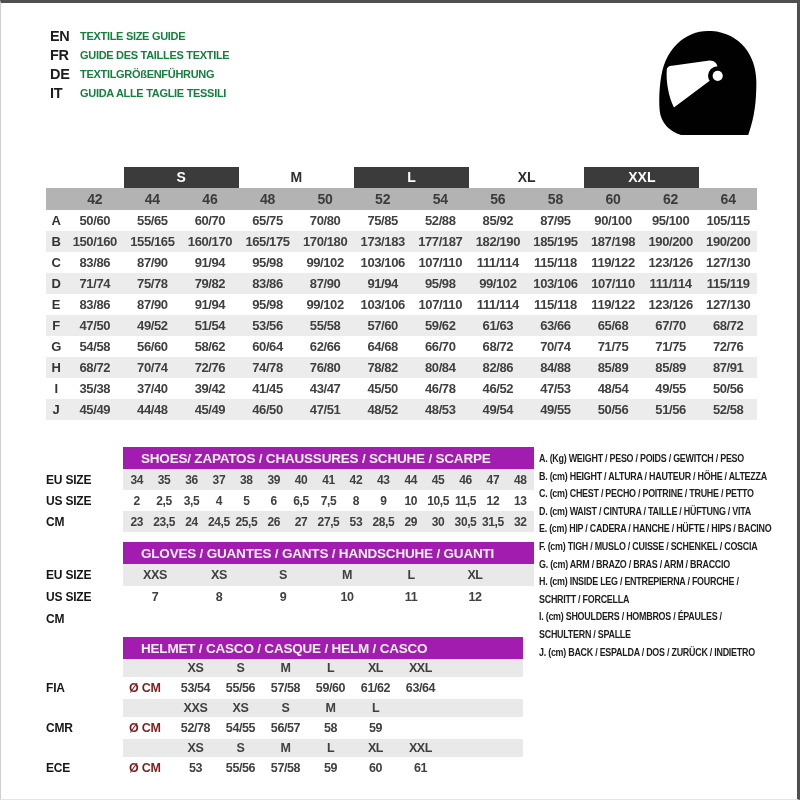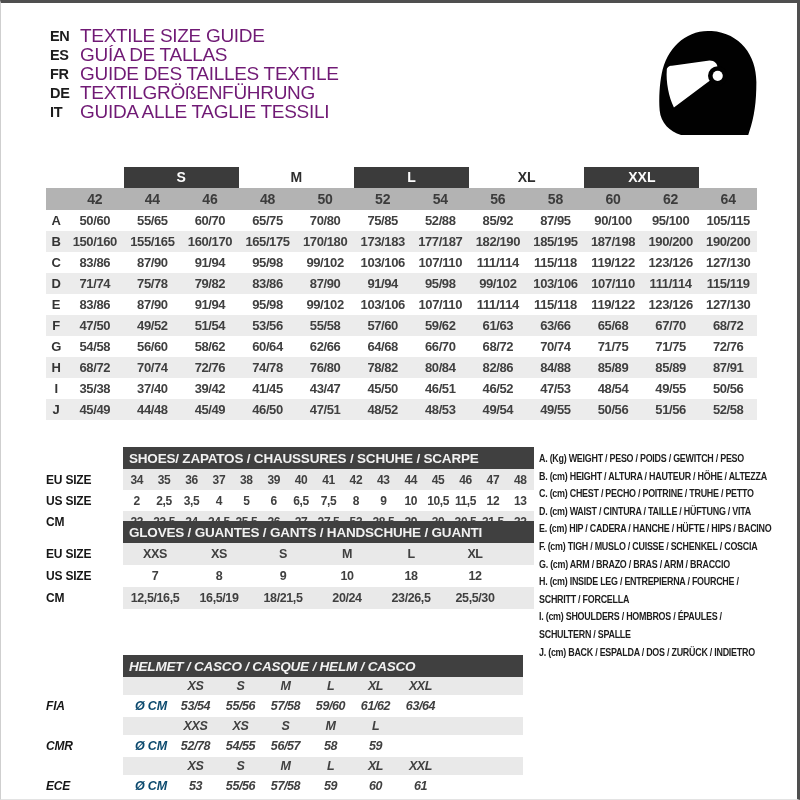--- a/index.html
+++ b/index.html
@@ -6,73 +6,69 @@
   .page{
     position:relative;width:800px;height:800px;box-sizing:border-box;background:#fff;
     font-family:"Liberation Sans",sans-serif;color:#3f3f3f;overflow:hidden;
     border-top:3px solid #4f4f4f;border-right:3px solid #4f4f4f;
     border-left:1px solid #cfcfcf;border-bottom:1px solid #e3e3e3;
   }
   
   .langs{position:absolute;left:49px;top:23px;}
   .lang-row{display:flex;height:19px;align-items:center;}
   .lang-code{width:30px;font-size:14.5px;font-weight:bold;color:#1c1c1c;letter-spacing:-0.3px;}
-  .lang-text{font-size:19px;font-weight:normal;color:#701a75;letter-spacing:-0.3px;white-space:nowrap;}
+  .lang-text{font-size:11px;font-weight:bold;color:#15803d;letter-spacing:-0.3px;white-space:nowrap;}
   
   .helmet-ic{position:absolute;left:649px;top:24px;width:113px;height:114px;}
   
   .main-table{position:absolute;left:45px;top:164px;width:711px;}
   .mtrow{display:grid;grid-template-columns:20px repeat(12,1fr);align-items:center;height:21px;}
   .mtrow.grp{height:21px;}
   .mtrow.band{height:22px;background:#b3b3b3;}
   .mt-group{font-size:14px;font-weight:bold;text-align:center;color:#2e2e2e;height:21px;line-height:21px;}
   .mt-group.dark{background:#3b3b3b;color:#fdfdfd;}
   .mt-cell{font-size:13px;font-weight:bold;text-align:center;letter-spacing:-0.4px;color:#404040;white-space:nowrap;}
   .band .mt-cell{font-size:14px;color:#3c3c3c;letter-spacing:-0.2px;}
   .mtrow.alt{background:#ececec;}
   .lblcell{font-size:13px;color:#343434;}
   
   .fit{position:absolute;left:45px;}
-  .fit-title{margin-left:77px;height:22px;background:#404040;color:#f1f1f1;
-    font-size:13.5px;font-weight:bold;letter-spacing:-0.2px;display:flex;align-items:center;padding-left:6px;box-sizing:border-box;}
+  .fit-title{margin-left:77px;height:22px;background:#a21caf;color:#f1f1f1;
+    font-size:13.5px;font-weight:bold;letter-spacing:-0.2px;display:flex;align-items:center;padding-left:18px;box-sizing:border-box;}
   .frow{display:flex;align-items:stretch;}
   .flbl{width:77px;font-size:12px;font-weight:bold;color:#161616;display:flex;align-items:center;letter-spacing:-0.2px;}
   .fvals{flex:1;display:grid;align-items:center;}
   .fvals.shade{background:#e9e9e9;}
   .fcell{font-size:12px;font-weight:bold;text-align:center;letter-spacing:-0.4px;color:#404040;white-space:nowrap;}
   .shoes{top:444px;width:488px;}
   .shoes .frow{height:21px;}
   .shoes .fvals{grid-template-columns:repeat(15,1fr);}
-  .gloves{top:518px;width:488px;}
+  .gloves{top:539px;width:488px;}
   .gloves .frow{height:22px;}
   .gloves .fvals{grid-template-columns:repeat(6,64px) 1fr;}
   .gloves .fcell{font-size:12.5px;}
-  .helm{top:652px;width:477px;font-style:italic;}
+  .helm{top:634px;width:477px;}
   .helm .frow.szrow{height:18px;}
   .helm .frow.valrow{height:22px;}
   .helm .fvals{grid-template-columns:50px repeat(6,45px) 1fr;}
   .helm .fcell{font-size:12.5px;}
-  .unitcell{font-size:12.5px;font-weight:bold;text-align:center;padding-left:6px;letter-spacing:-0.2px;color:#0c4a6e;white-space:nowrap;}
+  .unitcell{font-size:12.5px;font-weight:bold;text-align:left;padding-left:6px;letter-spacing:-0.2px;color:#7f1d1d;white-space:nowrap;}
   
   .legend{position:absolute;left:538px;top:447px;width:272px;transform:scaleX(0.85);transform-origin:left top;}
   .legend-line{font-size:10.5px;font-weight:bold;color:#1d1d1d;letter-spacing:-0.3px;line-height:17.6px;white-space:nowrap;}
 </style>
 </head>
 <body>
 
 <div class="page">
 
   <div class="langs">
       <div class="lang-row">
         <span class="lang-code">EN</span>
         <span class="lang-text">TEXTILE SIZE GUIDE</span>
-      </div>
-      <div class="lang-row">
-        <span class="lang-code">ES</span>
-        <span class="lang-text">GUÍA DE TALLAS</span>
       </div>
       <div class="lang-row">
         <span class="lang-code">FR</span>
         <span class="lang-text">GUIDE DES TAILLES TEXTILE</span>
       </div>
       <div class="lang-row">
         <span class="lang-code">DE</span>
         <span class="lang-text">TEXTILGRÖßENFÜHRUNG</span>
       </div>
       <div class="lang-row">
@@ -232,21 +228,21 @@
         <div class="mt-cell">87/91</div>
       </div>
       <div class="mtrow">
         <div class="mt-cell lblcell">I</div>
         <div class="mt-cell">35/38</div>
         <div class="mt-cell">37/40</div>
         <div class="mt-cell">39/42</div>
         <div class="mt-cell">41/45</div>
         <div class="mt-cell">43/47</div>
         <div class="mt-cell">45/50</div>
-        <div class="mt-cell">46/51</div>
+        <div class="mt-cell">46/78</div>
         <div class="mt-cell">46/52</div>
         <div class="mt-cell">47/53</div>
         <div class="mt-cell">48/54</div>
         <div class="mt-cell">49/55</div>
         <div class="mt-cell">50/56</div>
       </div>
       <div class="mtrow alt">
         <div class="mt-cell lblcell">J</div>
         <div class="mt-cell">45/49</div>
         <div class="mt-cell">44/48</div>
@@ -340,34 +336,26 @@
           <div class="fcell">XL</div>
         </div>
       </div>
       <div class="frow">
         <div class="flbl">US SIZE</div>
         <div class="fvals">
           <div class="fcell">7</div>
           <div class="fcell">8</div>
           <div class="fcell">9</div>
           <div class="fcell">10</div>
-          <div class="fcell">18</div>
+          <div class="fcell">11</div>
           <div class="fcell">12</div>
         </div>
       </div>
       <div class="frow">
         <div class="flbl">CM</div>
-        <div class="fvals shade">
-          <div class="fcell">12,5/16,5</div>
-          <div class="fcell">16,5/19</div>
-          <div class="fcell">18/21,5</div>
-          <div class="fcell">20/24</div>
-          <div class="fcell">23/26,5</div>
-          <div class="fcell">25,5/30</div>
-        </div>
       </div>
     </section>
 
   <section class="fit helm">
     <div class="fit-title">HELMET / CASCO / CASQUE / HELM / CASCO</div>
   <div class="frow szrow">
         <div class="flbl"></div>
         <div class="fvals shade">
           <div class="fcell"></div>
           <div class="fcell">XS</div>

